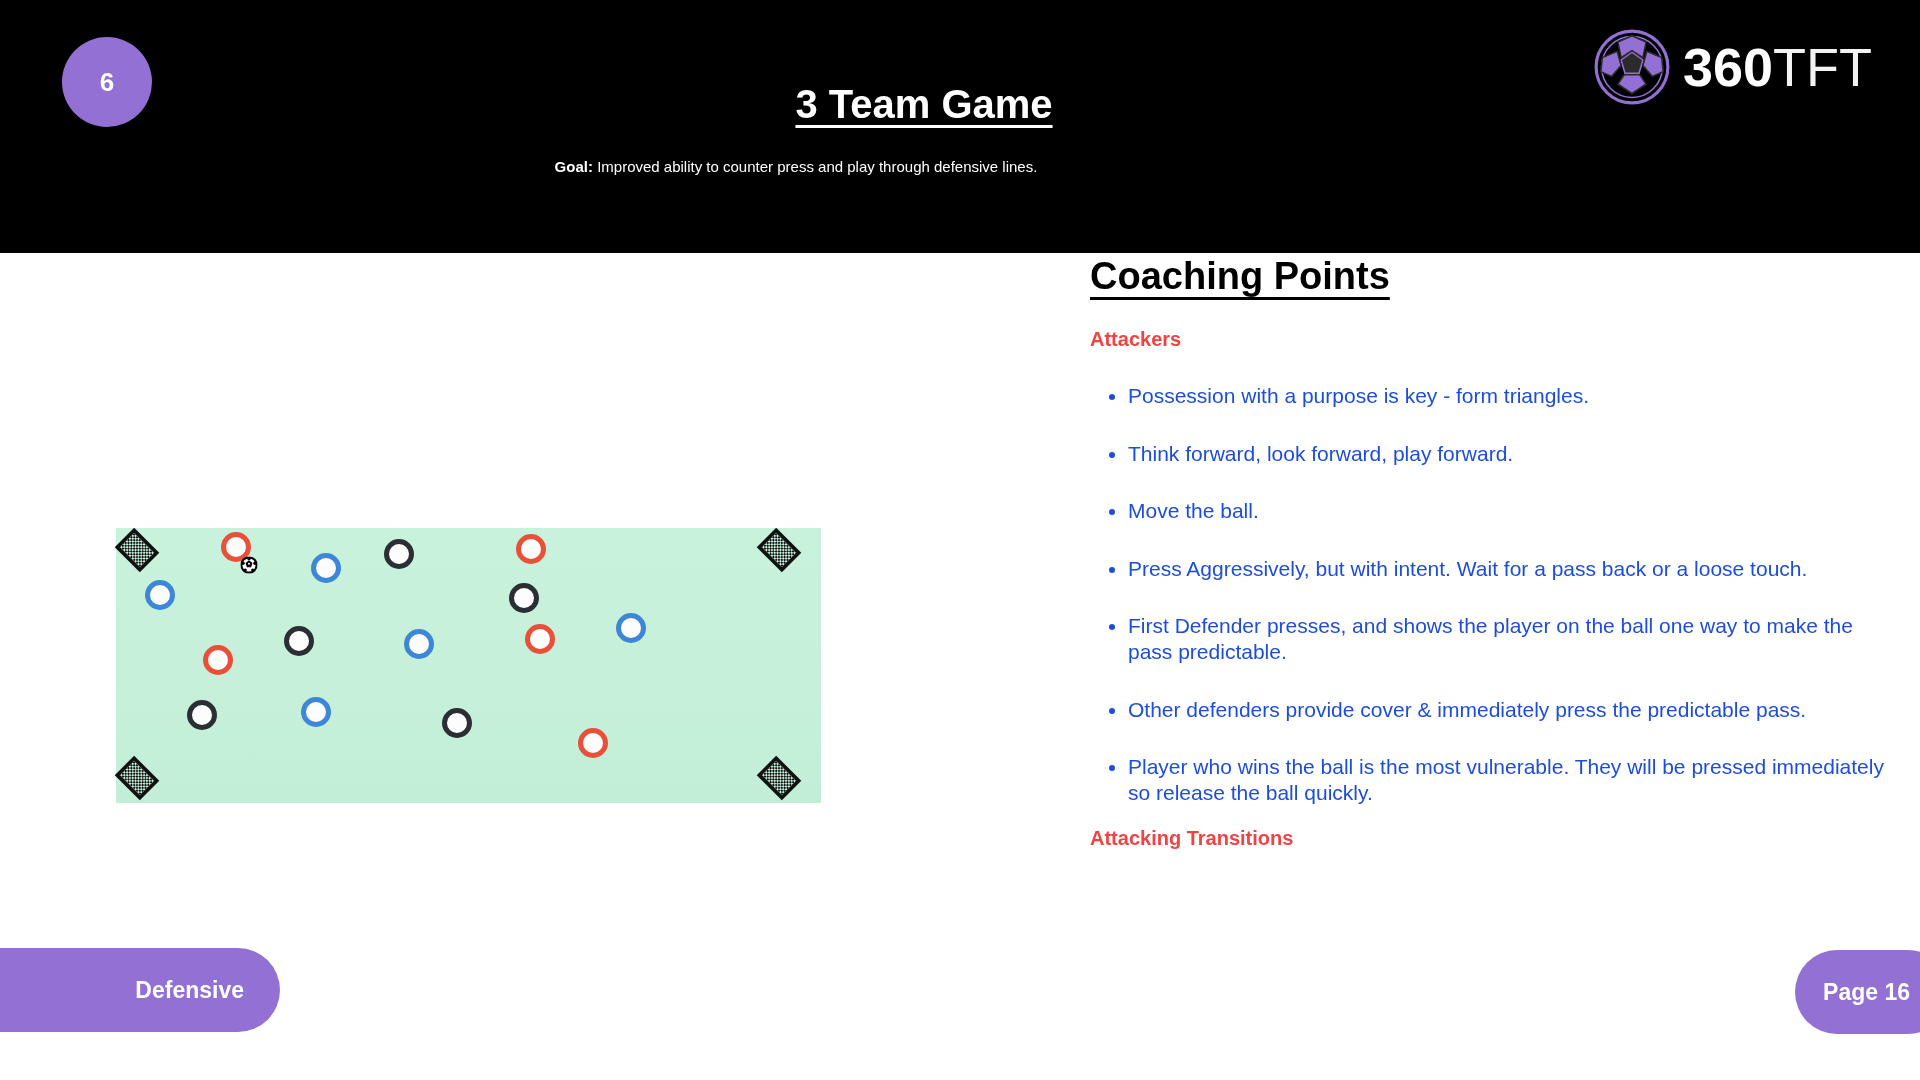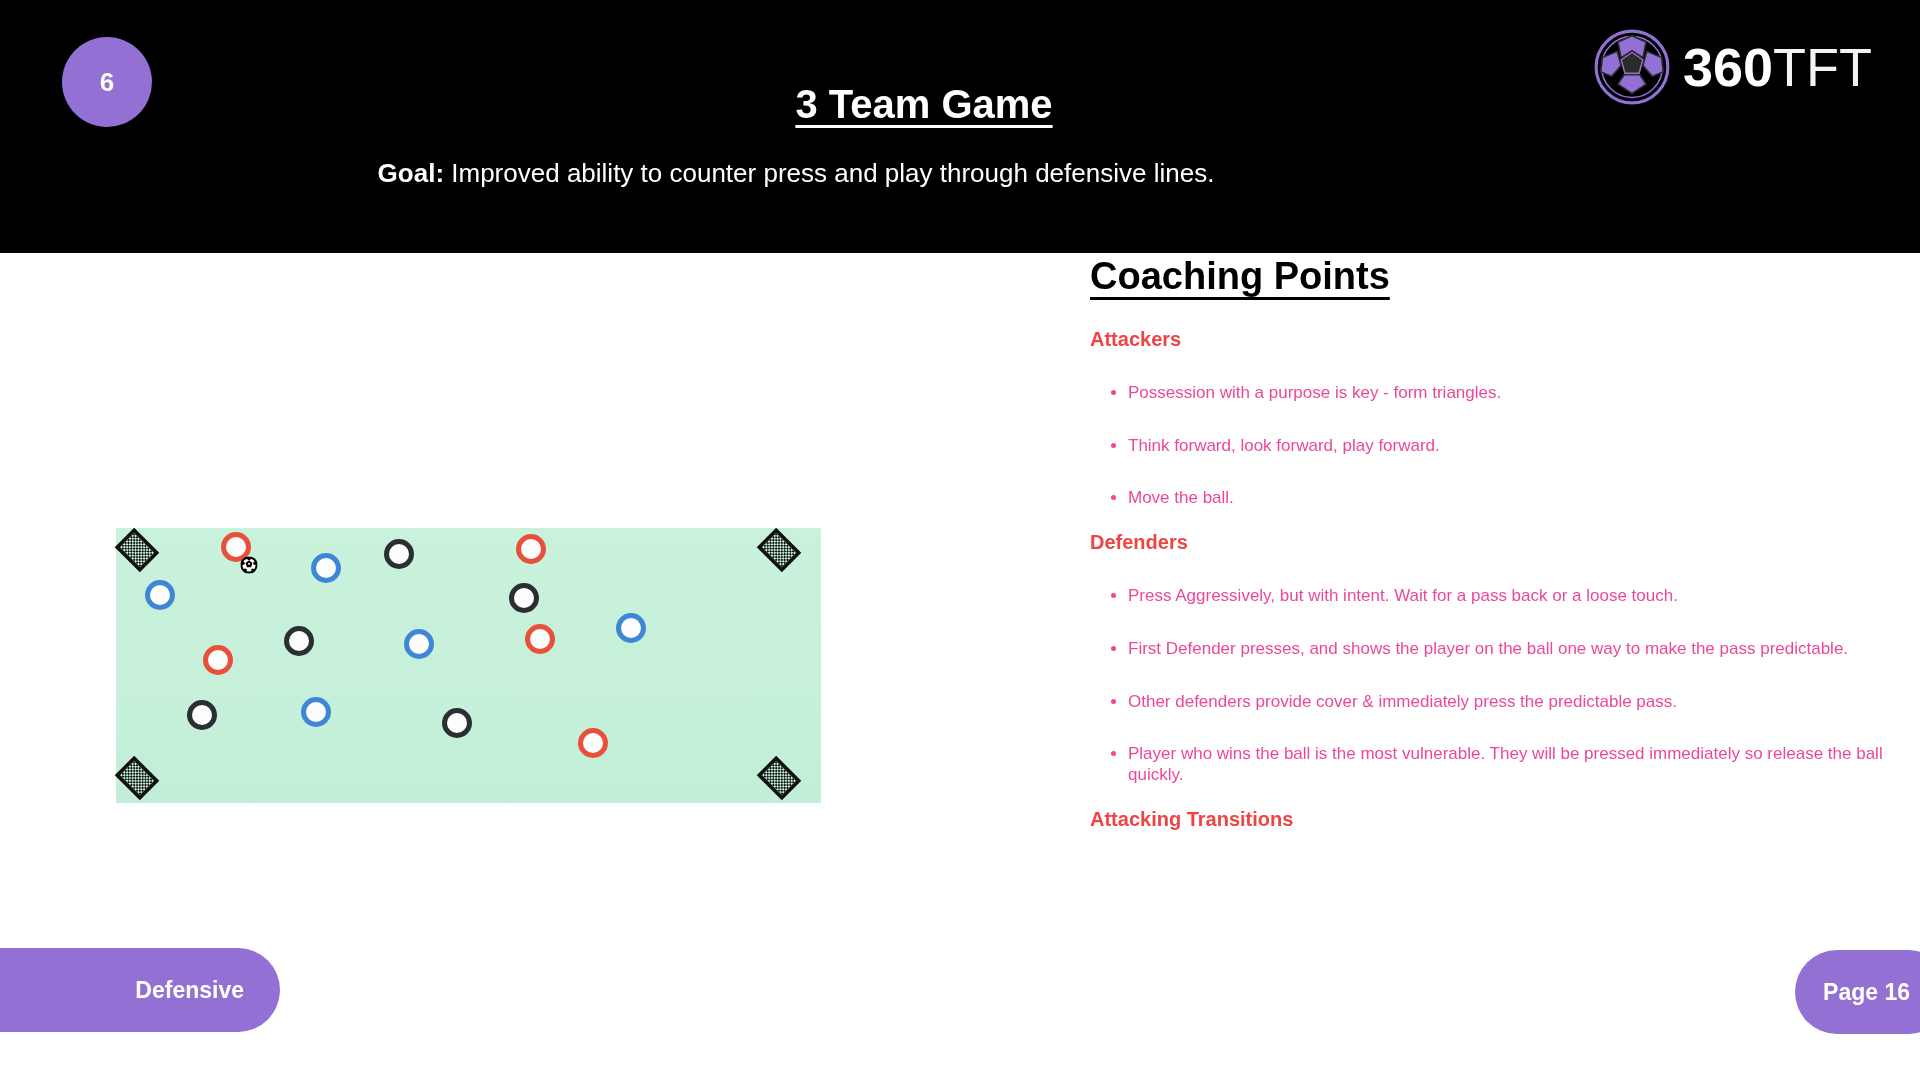--- a/index.html
+++ b/index.html
@@ -26,21 +26,21 @@
   .header-title {
     position: absolute; left: 0; top: 82px; width: 1848px;
     text-align: center;
     color: #ffffff; font-size: 40px; font-weight: bold;
     text-decoration: underline; text-underline-offset: 7px;
     text-decoration-thickness: 3px;
   }
   .header-goal {
     position: absolute; left: 0; top: 158px; width: 1548px;
     text-align: center;
-    color: #ffffff; font-size: 26px; padding-left: 44px;
+    color: #ffffff; font-size: 15px; padding-left: 44px;
   }
   .header-goal b { font-weight: bold; }
 
   
   .logo {
     position: absolute; right: 48px; top: 28px;
     display: flex; align-items: center; gap: 12px;
   }
   .logo-ball { width: 78px; height: 78px; display: block; }
   .logo-text { font-size: 54px; letter-spacing: 0px; line-height: 1; }
@@ -84,21 +84,21 @@
     text-decoration-thickness: 3px;
     margin-bottom: 30px;
   }
   .cp-section { margin-bottom: 4px; }
   .cp-heading {
     font-size: 20px; font-weight: bold; color: #ef4444;
     margin-top: 22px; margin-bottom: 22px;
   }
   .cp-list { list-style: disc; margin: 0 0 4px 38px; }
   .cp-list li {
-    font-size: 17px; color: #ec4899; line-height: 1.22;
+    font-size: 21px; color: #1d4ed8; line-height: 1.22;
     margin-bottom: 2px;
     margin-top: 32px;
   }
 
   
   .pill-left {
     position: absolute; left: -70px; bottom: 48px;
     height: 84px; min-width: 350px;
     background: #9370D3; border-radius: 42px;
     display: flex; align-items: center; justify-content: flex-end;
@@ -225,21 +225,20 @@
     <div id="coaching-sections">
         <div class="cp-section">
           <div class="cp-heading">Attackers</div>
           <ul class="cp-list">
             <li>Possession with a purpose is key - form triangles.</li>
             <li>Think forward, look forward, play forward.</li>
             <li>Move the ball.</li>
           </ul>
         </div>
         <div class="cp-section">
-          <div class="cp-heading">Defenders</div>
           <ul class="cp-list">
             <li>Press Aggressively, but with intent. Wait for a pass back or a loose touch.</li>
             <li>First Defender presses, and shows the player on the ball one way to make the pass predictable.</li>
             <li>Other defenders provide cover &amp; immediately press the predictable pass.</li>
           </ul>
         </div>
         <div class="cp-section">
           <ul class="cp-list">
             <li>Player who wins the ball is the most vulnerable. They will be pressed immediately so release the ball quickly.</li>
           </ul>

